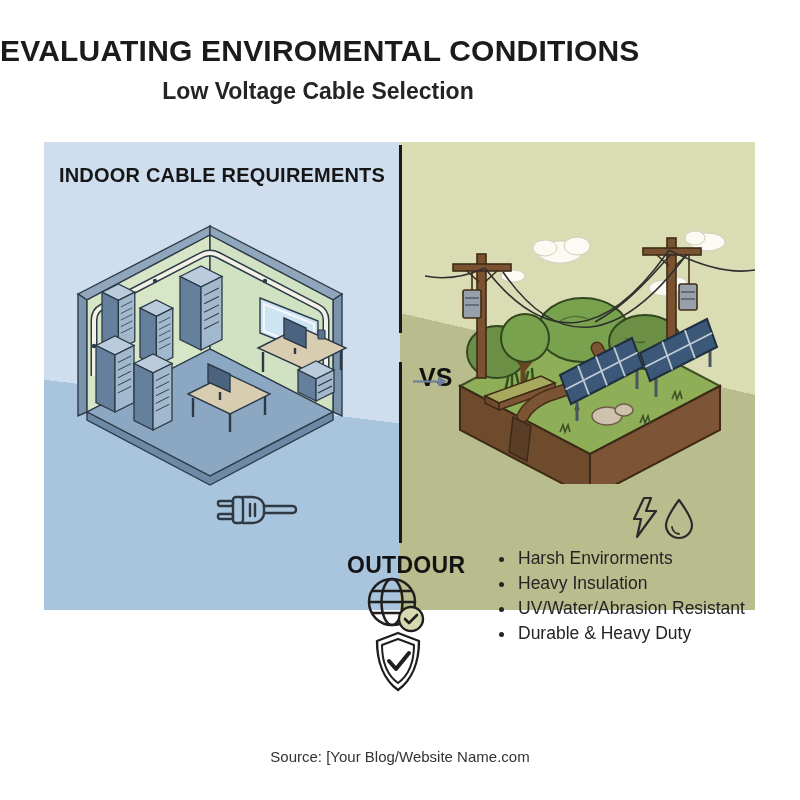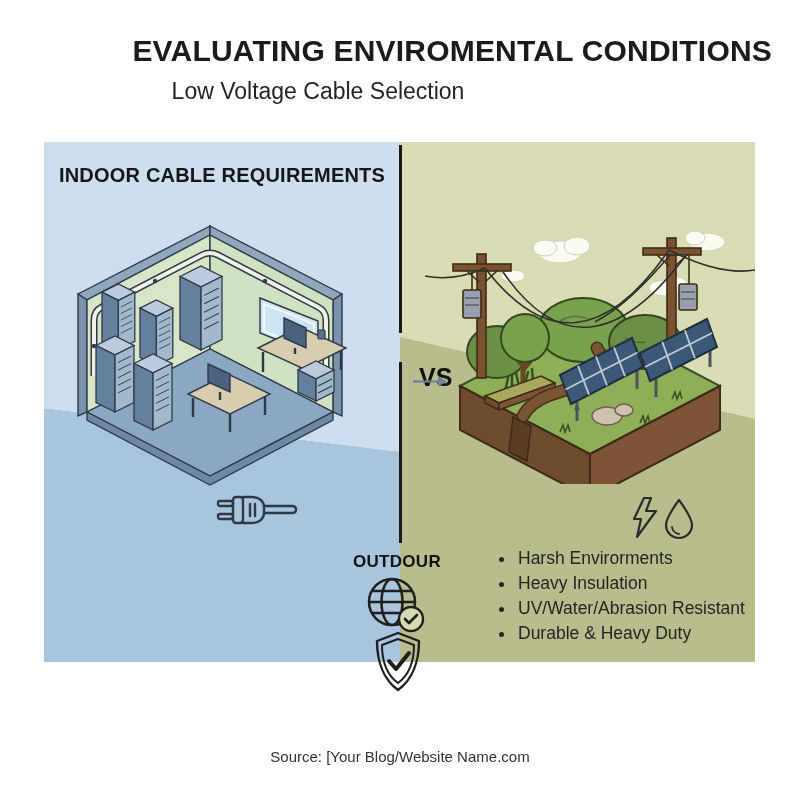--- a/index.html
+++ b/index.html
@@ -3,49 +3,49 @@
 <meta charset="utf-8">
 <style>
   html,body{margin:0;padding:0;}
   body{
     width:800px;height:800px;position:relative;background:#ffffff;
     font-family:"Liberation Sans","DejaVu Sans",sans-serif;color:#1f1f1f;
     overflow:hidden;
   }
   .abs{position:absolute;}
   .page-title{
-    top:34px;left:0;width:728px;text-align:right;
-    font-size:30px;font-weight:800;letter-spacing:.2px;color:#1b1b1b;margin-left:44px;
+    top:34px;left:0;width:728px;text-align:left;
+    font-size:30px;font-weight:800;letter-spacing:.2px;color:#1b1b1b;
   }
   .page-subtitle{
     top:78px;left:0;width:636px;text-align:center;
-    font-size:23px;font-weight:400;color:#242424;
-  }
-  .panel{top:142px;height:520px;}
+    font-size:23px;font-weight:700;color:#242424;
+  }
+  .panel{top:142px;height:468px;}
   .panel-indoor{left:44px;width:356px;background:#cfdeee;}
   .panel-outdoor{left:400px;width:355px;background:#dadcb4;}
   .panel-header{
     position:absolute;top:22px;left:0;width:100%;text-align:center;
     font-size:20px;font-weight:800;color:#161616;letter-spacing:.2px;
   }
   .divider-seg{left:399px;width:3px;background:#191919;}
   .seg1{top:145px;height:188px;}
   .seg2{top:362px;height:181px;}
   .vs-label{left:381px;top:363px;font-size:25px;font-weight:800;color:#111;margin-left:38px;}
   .vs-arrow{left:413px;top:374px;}
   .bullets{
     position:absolute;margin:0;list-style:disc outside;
     font-size:17.5px;line-height:25px;color:#242424;
   }
   .bullets li{margin:0 0 0 0;padding-left:2px;}
   .bullets-indoor{left:46px;top:404px;}
   .bullets-outdoor{left:76px;top:404px;}
   .middle-label{
     left:347px;top:552px;width:100px;text-align:center;
-    font-size:17px;font-weight:800;color:#131313;letter-spacing:.3px;
+    font-size:23px;font-weight:800;color:#131313;letter-spacing:.3px;
   }
   .source-line{
     top:748px;left:0;width:800px;text-align:center;
     font-size:15px;color:#333333;
   }
   .illu{position:absolute;}
   svg{display:block;}
 </style>
 </head>
 <body>

